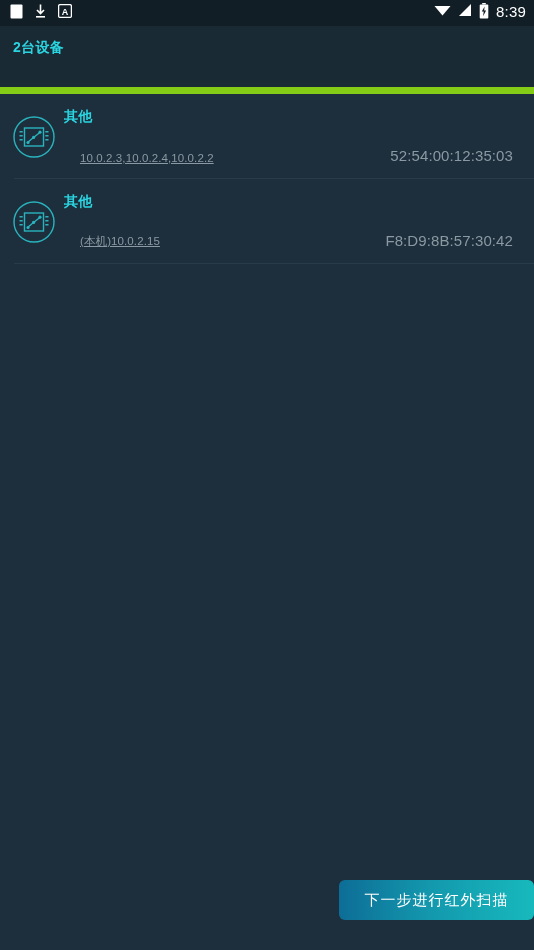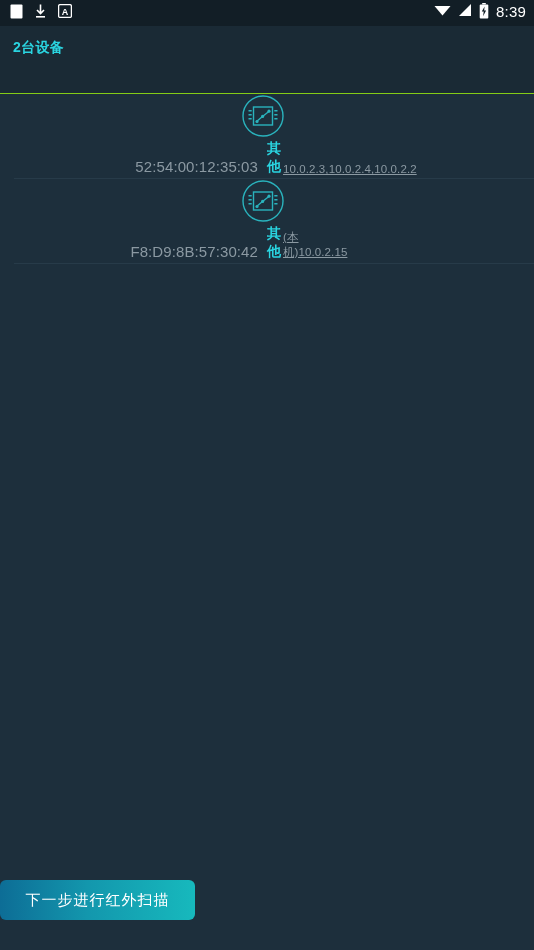--- a/index.html
+++ b/index.html
@@ -29,30 +29,30 @@
   }
   .menu-btn{
     position:absolute; left:8px; top:0; height:44px; width:40px;
     display:flex; align-items:center; justify-content:center; cursor:pointer;
   }
   .app-title{ color:#e9eef2; font-size:17px; letter-spacing:.5px; }
 
   
   .summary{
     background:#1a2a35; height:68px; padding:13px 16px 0 13px;
-    border-bottom:1px solid #84cc16;
+    border-bottom:7px solid #84cc16;
   }
   .summary-count{ color:#2ad4e0; font-size:14px; font-weight:bold; letter-spacing:.3px; }
   .summary-updated{ color:#8a99a3; font-size:11.5px; margin-top:9px; letter-spacing:.2px; }
 
   
   .list{ background:#1d2f3c; }
   .row{
     position:relative; height:85px; padding:0 12px 0 12px;
-    display:flex; align-items:center; cursor:pointer;flex-direction:column;
+    display:flex; align-items:center; cursor:pointer;
   }
   .row + .row::before,
   .row::after{ content:""; }
   .row::after{
     position:absolute; left:14px; right:0; bottom:0; height:1px;
     background:#273b49;
   }
   .row-icon{ width:44px; height:44px; flex:0 0 44px; margin-right:8px; }
   .row-body{ flex:1 1 auto; position:relative; height:62px; }
   .row-name{
@@ -64,21 +64,21 @@
     color:#8b99a2; font-size:11.5px; letter-spacing:.1px;text-decoration:underline;
   }
   .row-mac{
     position:absolute; right:9px; bottom:4px;
     color:#8b99a2; font-size:15px; letter-spacing:.1px; white-space:nowrap;
   }
 
   
   .footer{
     position:absolute; left:0; right:0; bottom:0; height:100px;
-    display:flex; align-items:center; justify-content:flex-start;
+    display:flex; align-items:center; justify-content:flex-end;
   }
   .scan-btn{
     width:195px; height:40px; border:none; border-radius:6px;
     background:linear-gradient(to right,#0d6d96 0%,#1397ad 45%,#17b9bd 100%);
     color:#ffffff; font-size:15px; letter-spacing:1px; cursor:pointer;
     font-family:"Liberation Sans","DejaVu Sans",sans-serif;
   }
 </style>
 </head>
 <body>

